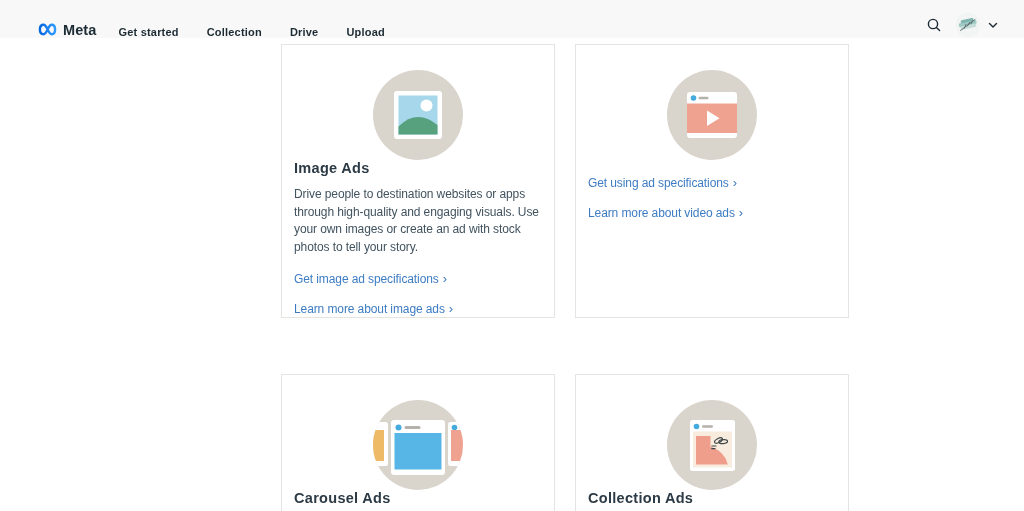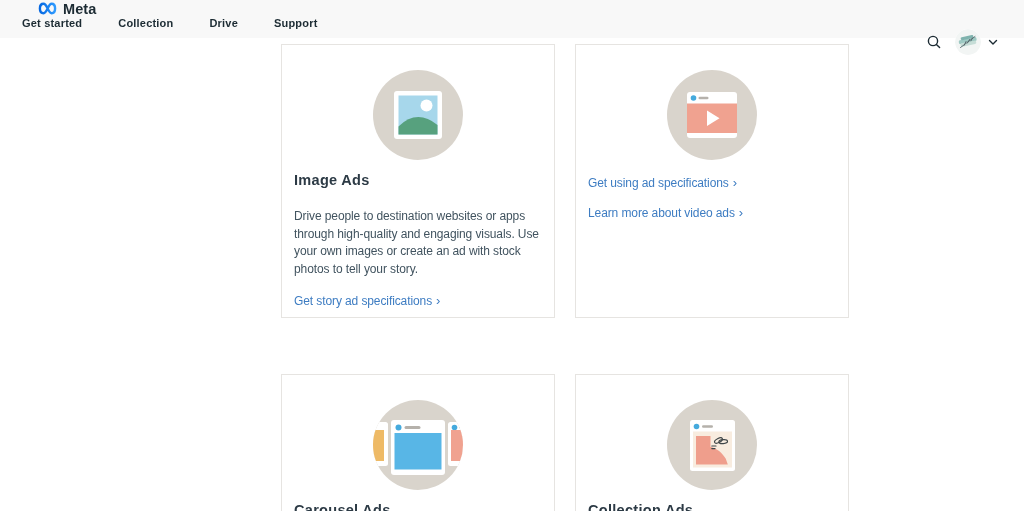--- a/index.html
+++ b/index.html
@@ -14,41 +14,40 @@
   }
 
   
   .header {
     position: absolute;
     top: 0; left: 0;
     width: 1024px;
     height: 38px;
     background: #f8f8f8;
     display: flex;
-    align-items: flex-start;
-    flex-direction: column;
+    align-items: flex-end;
   }
   .brand {
     margin-left: 35px;
     display: flex;
     align-items: center;
     gap: 3px;
     cursor: pointer;
   }
   .brand-text {
     font-size: 14.5px;
     font-weight: bold;
     color: #1c2b33;
     letter-spacing: 0.1px;
   }
   .nav {
     margin-left: 22px;
     display: flex;
     align-items: center;
-    gap: 36px;
+    gap: 28px;
   }
   .nav-item {
     font-size: 11px;
     font-weight: bold;
     color: #1c2b33;
     letter-spacing: 0.2px;
     cursor: pointer;
     white-space: nowrap;
   }
   .header-right {
@@ -91,28 +90,27 @@
     border: 1px solid #e6e4e1;
     padding: 12px 12px 0 12px;
     overflow: hidden;
   }
   .card-icon {
     width: 90px; height: 90px;
     margin: 13px auto 0 auto;
     display: block;
   }
   .card-title {
-    margin-top: 12px;
     font-size: 14.5px;
     font-weight: bold;
     color: #2c3a45;
     letter-spacing: 0.3px;
   }
   .card-desc {
-    margin-top: 20px;
+    margin-top: 10px;
     font-size: 12px;
     line-height: 17.5px;
     letter-spacing: -0.1px;
     color: #41535f;
   }
   .card-link {
     display: block;
     margin-top: 15px;
     font-size: 12px;
     letter-spacing: -0.1px;
@@ -144,21 +142,21 @@
           <path d="M5.5,9.5 C5.5,6.3 7.2,4.2 9.6,4.2 C13.6,4.2 14.7,14.8 18.6,14.8 C20.9,14.8 22.5,12.7 22.5,9.5 C22.5,6.3 20.9,4.2 18.6,4.2 C14.7,4.2 13.6,14.8 9.6,14.8 C7.2,14.8 5.5,12.7 5.5,9.5 Z" fill="none" stroke="url(#metaG)" stroke-width="2.7" stroke-linecap="round"></path>
         </svg>
       </span>
       <span class="brand-text">Meta</span>
     </div>
 
     <div class="nav">
       <span class="nav-item">Get started</span>
       <span class="nav-item">Collection</span>
       <span class="nav-item">Drive</span>
-      <span class="nav-item">Support</span>
+      <span class="nav-item">Upload</span>
     </div>
 
     <div class="header-right">
       <span class="search-btn">
         <svg width="16" height="16" viewBox="0 0 16 16">
           <circle cx="7" cy="7" r="4.6" fill="none" stroke="#1c2b33" stroke-width="1.4"></circle>
           <line x1="10.4" y1="10.4" x2="13.6" y2="13.6" stroke="#1c2b33" stroke-width="1.4" stroke-linecap="round"></line>
         </svg>
       </span>
       <span class="account-menu">
@@ -189,21 +187,21 @@
         <svg width="90" height="90" viewBox="0 0 90 90">
           <circle cx="45" cy="45" r="45" fill="#d9d4cc"></circle>
           <rect x="21" y="21" width="48" height="48" rx="3" fill="#ffffff"></rect>
           <rect x="25.5" y="25.5" width="39" height="39" fill="#a7d7eb"></rect>
           <circle cx="53.5" cy="35.5" r="6" fill="#ffffff"></circle>
           <path d="M25.5,64.5 L25.5,56.5 Q44,38.5 64.5,55 L64.5,64.5 Z" fill="#57a17e"></path>
         </svg>
       </span>
       <div class="card-title">Image Ads</div>
       <div class="card-desc">Drive people to destination websites or apps through high-quality and engaging visuals. Use your own images or create an ad with stock photos to tell your story.</div>
-      <a class="card-link"><span>Get story ad specifications</span><span class="chev">›</span></a>
+      <a class="card-link"><span>Get image ad specifications</span><span class="chev">›</span></a>
       <a class="card-link"><span>Learn more about image ads</span><span class="chev">›</span></a>
     </div>
 
     <div class="card">
       <span class="card-icon">
         <svg width="90" height="90" viewBox="0 0 90 90">
           <circle cx="45" cy="45" r="45" fill="#d9d4cc"></circle>
           <rect x="20" y="22" width="50" height="46" rx="3" fill="#ffffff"></rect>
           <circle cx="26.5" cy="28" r="2.8" fill="#45aadd"></circle>
           <rect x="31.5" y="26.7" width="10" height="2.6" rx="1.3" fill="#b5b1ab"></rect>

